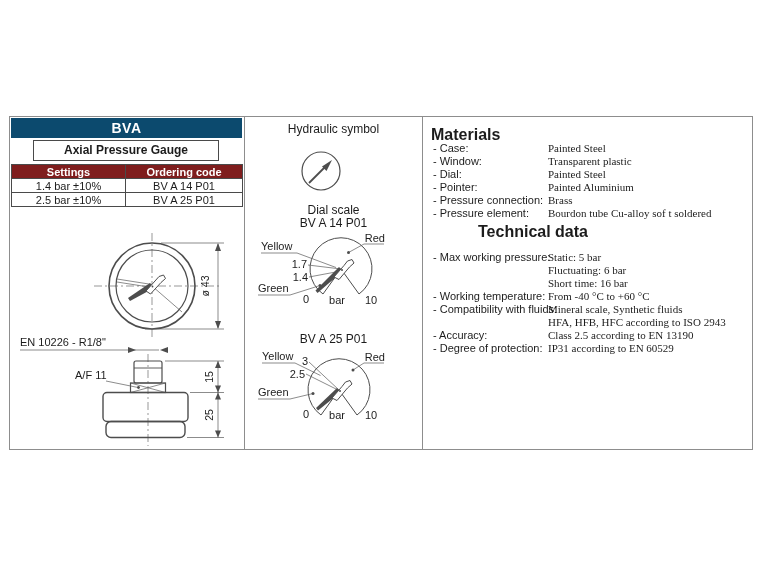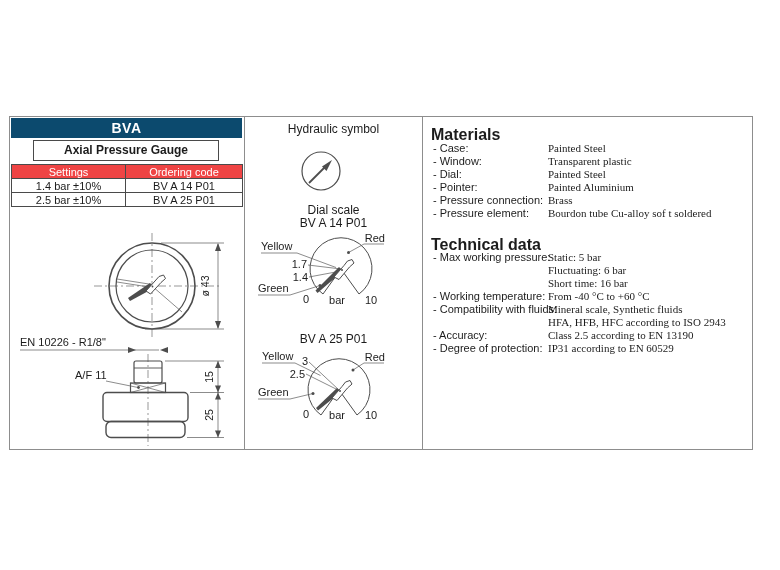--- a/index.html
+++ b/index.html
@@ -24,35 +24,35 @@
   .product-title {
     position:absolute; left:11px; top:140px; width:186px; height:21px;
     border:1px solid #4a4a4a; box-sizing:border-box;
     font-weight:bold; font-size:12px; text-align:center; line-height:19px;margin-left:22px;
   }
   table.settings {
     position:absolute; left:11px; top:164px; width:231px;
     border-collapse:collapse; table-layout:fixed; font-size:11px;
   }
   table.settings td, table.settings th { border:1px solid #4a4a4a; padding:0; height:13px; text-align:center; }
-  table.settings th { background:#ef4444; color:#ffffff; font-weight:normal; }
+  table.settings th { background:#7f1d1d; color:#ffffff; font-weight:bold; }
   .colA { width:114px; } .colB { width:117px; }
 
   
   .mid-title { position:absolute; left:245px; width:177px; text-align:center; font-weight:normal; font-size:12px; }
   .mid-label { position:absolute; left:245px; width:177px; text-align:center; font-size:12px; }
   .t-hyd { top:122px; }
   .t-dial { top:203px; }
   .t-m1 { top:216px; }
   .t-m2 { top:332px; }
 
   
   .sec-title { position:absolute; left:431px; font-weight:bold; font-size:16px; }
   .t-mat { top:126px; }
-  .t-tech { top:236px; }
+  .t-tech { top:223px;margin-left:47px; }
   .kv { position:absolute; left:433px; width:315px; font-size:11px; line-height:12px; white-space:nowrap; display:flex; }
   .kv .k { display:inline-block; width:115px; flex:0 0 115px; }
   .kv .v { flex:1;font-family:Liberation Serif, serif; }
 
   svg { position:absolute; }
   svg text { font-family:"Liberation Sans", sans-serif; font-size:11px; fill:#1c1c1c; }
   .dimtxt { font-size:10.5px; }
   .ln  { stroke:#4d4d4d; fill:none; }
   .thin{ stroke:#5a5a5a; stroke-width:0.7; fill:none; }
   .cl  { stroke:#6a6a6a; stroke-width:0.7; fill:none; stroke-dasharray:8 3 2 3; }

